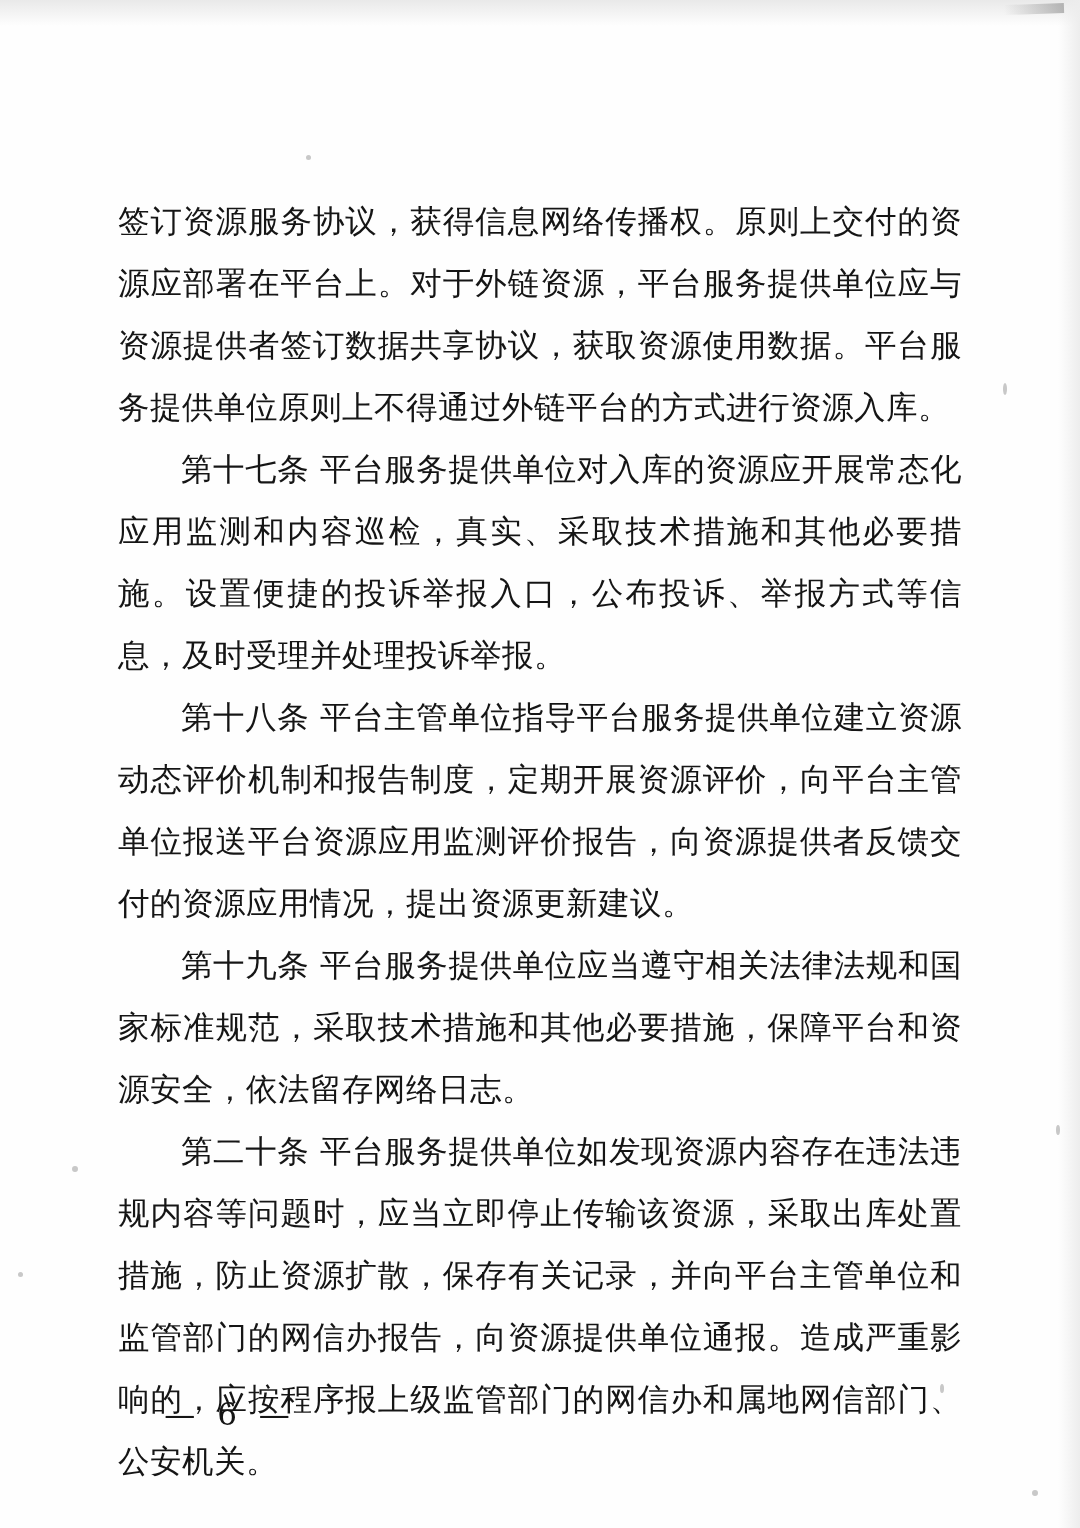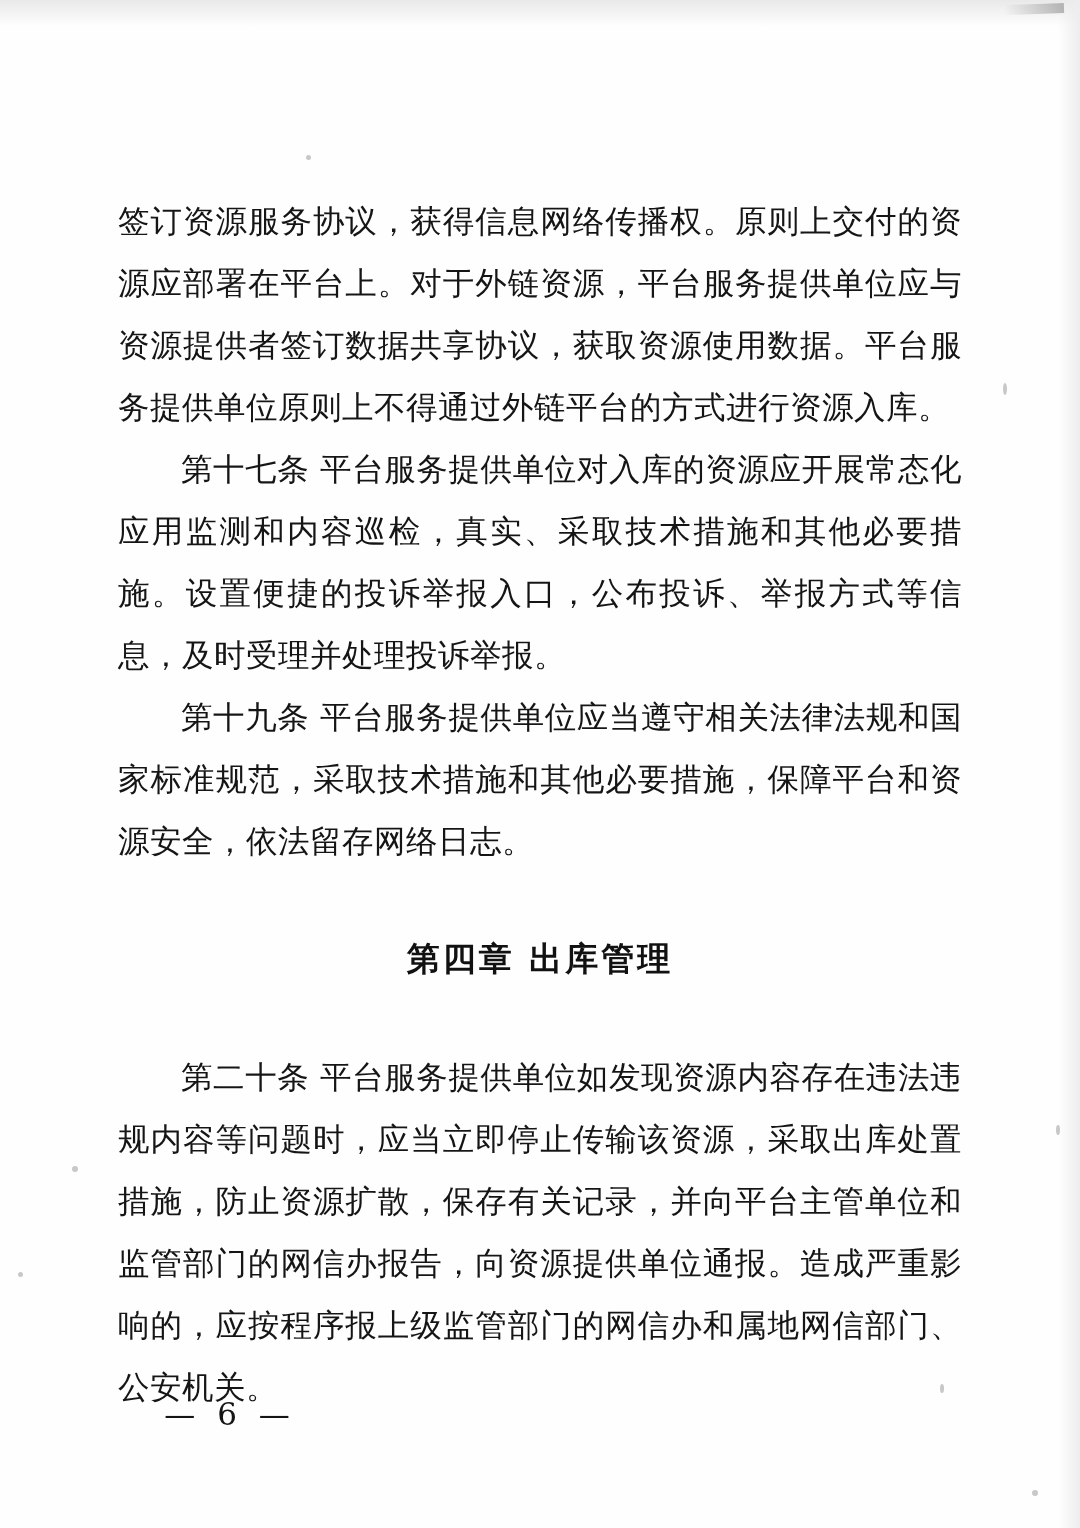--- a/index.html
+++ b/index.html
@@ -102,24 +102,24 @@
   <div class="speck" style="left:1056px; top:1125px; width:4px; height:10px;"></div>
   <div class="speck" style="left:72px; top:1166px; width:6px; height:6px;"></div>
   <div class="speck" style="left:18px; top:1272px; width:5px; height:5px;"></div>
   <div class="speck" style="left:1032px; top:1490px; width:6px; height:6px;"></div>
   <div class="speck" style="left:940px; top:1384px; width:4px; height:9px;"></div>
 
   <p class="body-text">签订资源服务协议，获得信息网络传播权。原则上交付的资源应部署在平台上。对于外链资源，平台服务提供单位应与资源提供者签订数据共享协议，获取资源使用数据。平台服务提供单位原则上不得通过外链平台的方式进行资源入库。</p>
 
   <p class="body-text indent">第十七条 平台服务提供单位对入库的资源应开展常态化应用监测和内容巡检，真实、采取技术措施和其他必要措施。设置便捷的投诉举报入口，公布投诉、举报方式等信息，及时受理并处理投诉举报。</p>
 
+  <p class="body-text indent">第十八条 平台主管单位指导平台服务提供单位建立资源动态评价机制和报告制度，定期开展资源评价，向平台主管单位报送平台资源应用监测评价报告，向资源提供者反馈交付的资源应用情况，提出资源更新建议。</p>
 
   <p class="body-text indent">第十九条 平台服务提供单位应当遵守相关法律法规和国家标准规范，采取技术措施和其他必要措施，保障平台和资源安全，依法留存网络日志。</p>
 
-  <h2 class="chapter-heading">第四章  出库管理</h2>
 
   <p class="body-text indent">第二十条 平台服务提供单位如发现资源内容存在违法违规内容等问题时，应当立即停止传输该资源，采取出库处置措施，防止资源扩散，保存有关记录，并向平台主管单位和监管部门的网信办报告，向资源提供单位通报。造成严重影响的，应按程序报上级监管部门的网信办和属地网信部门、公安机关。</p>
 
   <div class="page-number">
     <span class="pn-inner">— 6 —</span>
   </div>
 
 </div>
 
 </body></html>

